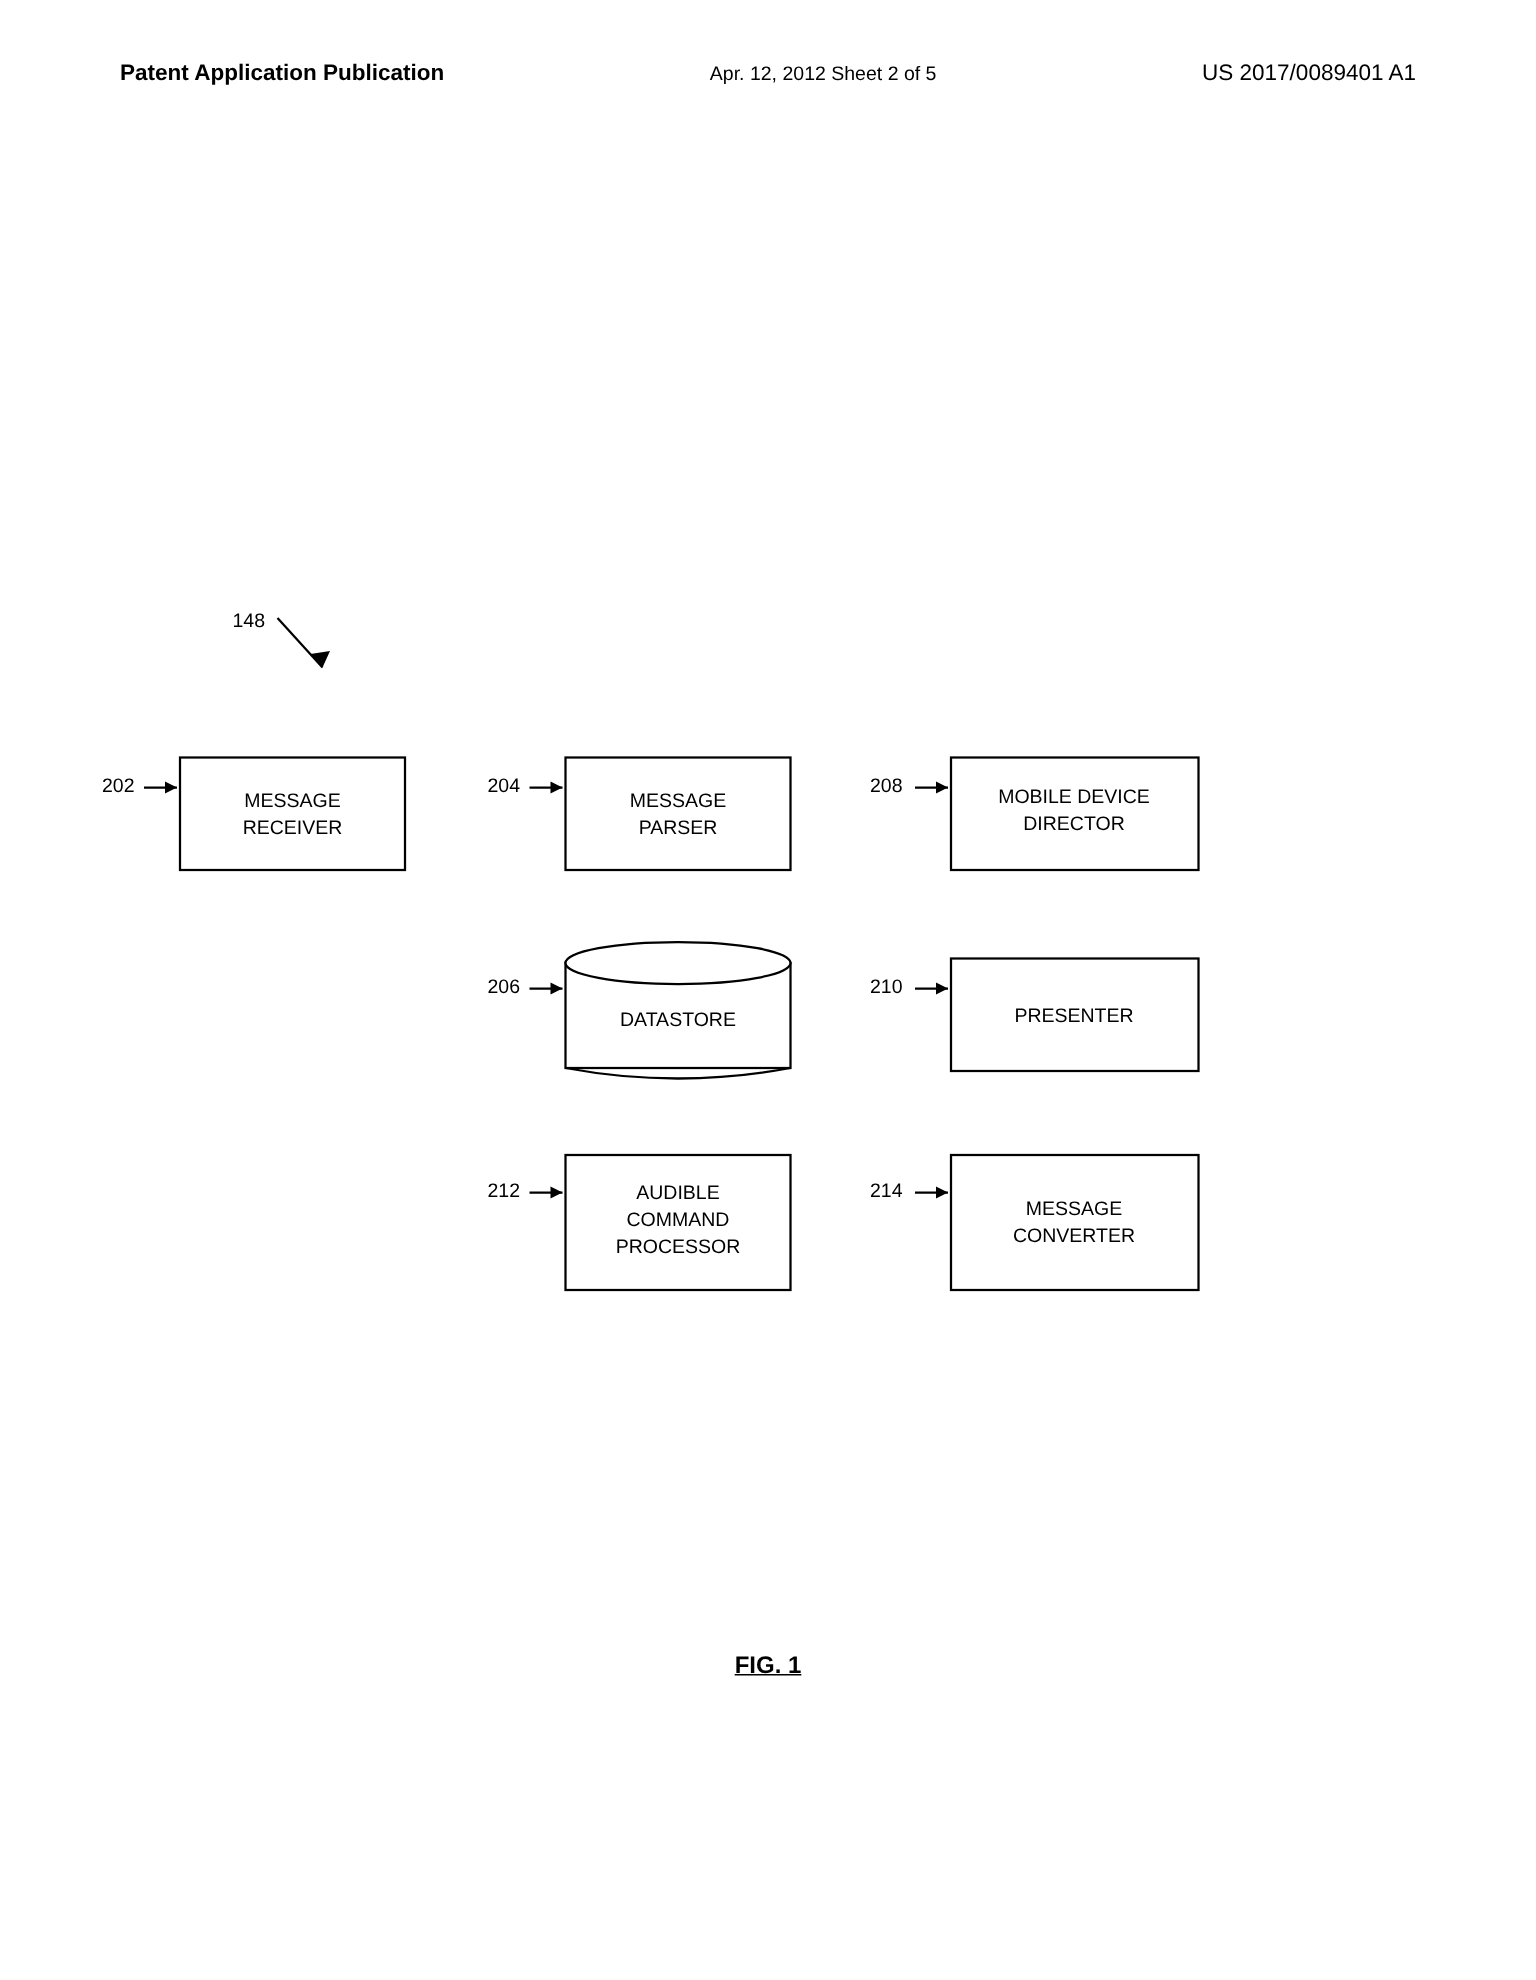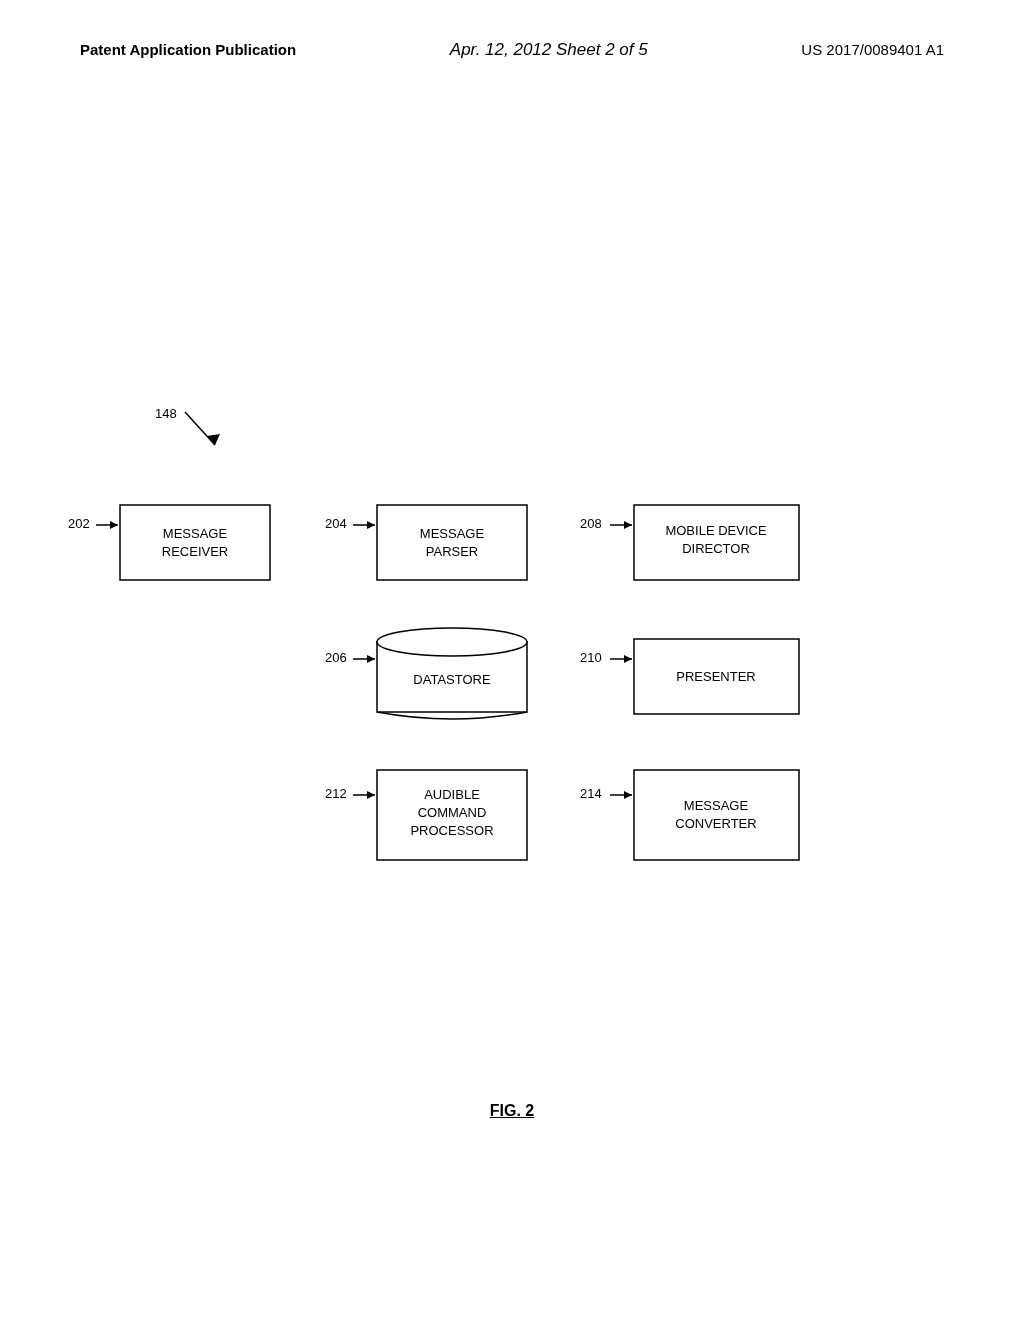--- a/index.html
+++ b/index.html
@@ -30,22 +30,21 @@
       align-items: baseline;
       padding: 0 80px;
     }
 
     .header-left {
       font-size: 15px;
       font-weight: bold;
     }
 
     .header-center {
-      font-size: 17px;
-      font-style: italic;
+      font-size: 13px;
     }
 
     .header-right {
       font-size: 15px;
     }
 
     
     .fig-caption {
       position: absolute;
       bottom: 200px;
@@ -131,15 +130,15 @@
     <text x="580" y="638" font-size="13" font-family="Arial">214</text>
     <line x1="610" y1="635" x2="632" y2="635" stroke="#000" stroke-width="1.5"></line>
     <polygon points="632,635 624,631 624,639" fill="#000"></polygon>
 
     <rect x="634" y="610" width="165" height="90" fill="white" stroke="#000" stroke-width="1.5"></rect>
     <text x="716" y="650" font-size="13" font-family="Arial" text-anchor="middle">MESSAGE</text>
     <text x="716" y="668" font-size="13" font-family="Arial" text-anchor="middle">CONVERTER</text>
 
   </svg>
 
-  <div class="fig-caption">FIG. 2</div>
+  <div class="fig-caption">FIG. 1</div>
 
 </div>
 
 </body></html>

